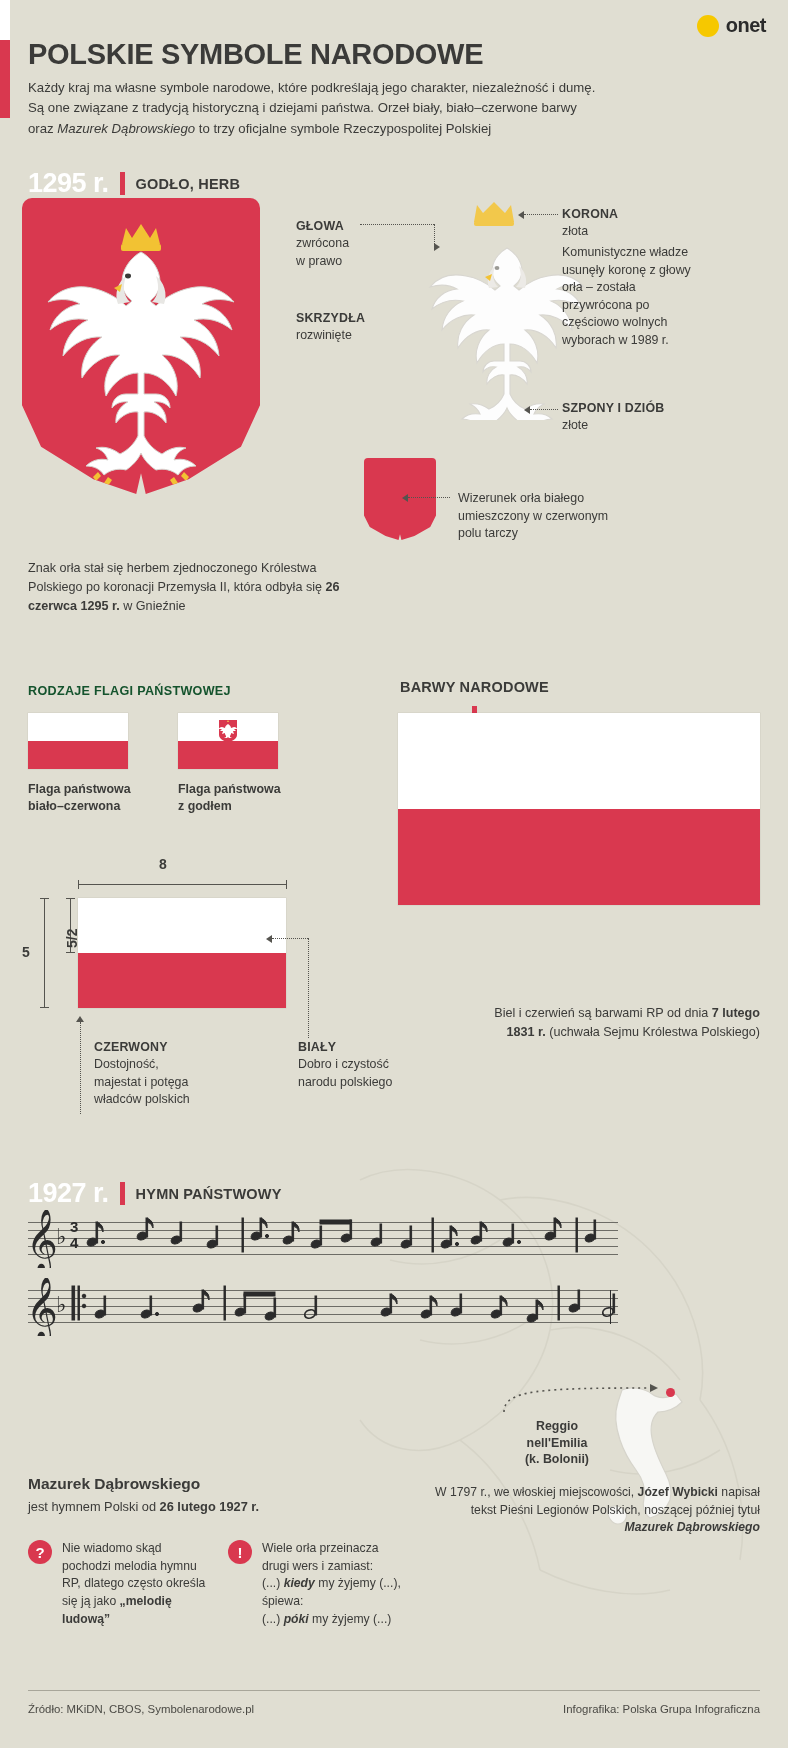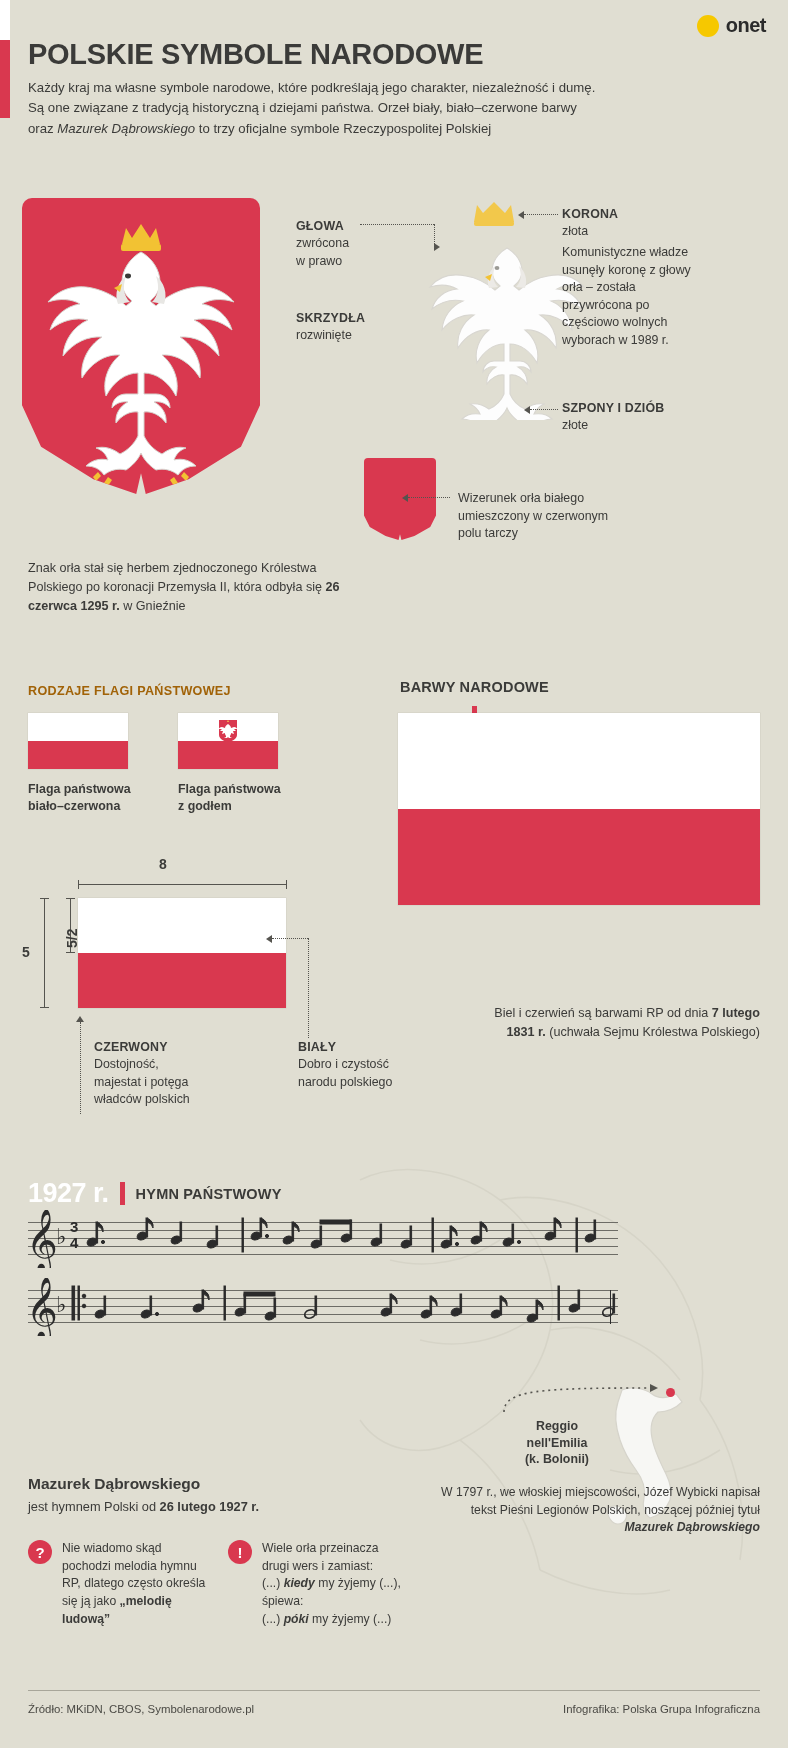--- a/index.html
+++ b/index.html
@@ -87,21 +87,21 @@
 
   .caption { position:absolute; font-size:12.6px; line-height:1.5; color:#3b3b39; }
   .caption b { font-weight:bold; }
 
   
   .flag { position:absolute; box-shadow:0 0 0 0.5px rgba(0,0,0,0.07); }
   .flag .w { background:#ffffff; width:100%; height:50%; }
   .flag .r { background:#d9384f; width:100%; height:50%; }
   .flag-label { position:absolute; font-size:12.4px; font-weight:bold; line-height:1.35; color:#3b3b39; }
 
-  .sub-head { position:absolute; font-size:12.6px; font-weight:bold; letter-spacing:0.3px; color:#a16207; }
+  .sub-head { position:absolute; font-size:12.6px; font-weight:bold; letter-spacing:0.3px; color:#14532d; }
 
   
   .dim-line-h { position:absolute; border-top:1.6px solid #55544f; }
   .dim-line-v { position:absolute; border-left:1.6px solid #55544f; }
   .dim-cap-v { position:absolute; border-left:1.6px solid #55544f; height:9px; }
   .dim-cap-h { position:absolute; border-top:1.6px solid #55544f; width:9px; }
   .dim-num { position:absolute; font-size:14px; font-weight:bold; color:#3b3b39; }
   .dim-num.rot { transform:rotate(-90deg); transform-origin:left top; }
 
   
@@ -123,21 +123,21 @@
   }
   .fact { position:absolute; font-size:12.2px; line-height:1.45; color:#3b3b39; }
   .fact b { font-weight:bold; }
   .fact i { font-style:italic; font-weight:bold; }
 
   .anthem-title { position:absolute; font-size:15.5px; font-weight:bold; color:#3b3b39; }
   .anthem-sub { position:absolute; font-size:12.8px; color:#3b3b39; }
   .anthem-sub b { font-weight:bold; }
 
   .italy-text { position:absolute; font-size:12.2px; line-height:1.45; text-align:right; color:#3b3b39; }
-  .italy-text b { font-weight:normal;margin-top:19px; }
+  .italy-text b { font-weight:bold;margin-top:19px; }
   .italy-text i { font-style:italic; font-weight:bold; }
 
   
   .footer-rule { position:absolute; left:28px; top:1690px; width:732px; border-top:1.3px solid #a8a69a; }
   .src { position:absolute; left:28px; top:1703px; font-size:11.4px; color:#4a4944; }
   .credit { position:absolute; right:28px; top:1703px; font-size:11.4px; color:#4a4944; }
 </style>
 </head>
 <body>
 
@@ -151,20 +151,25 @@
     <div class="logo-text">onet</div>
   </div>
 
   <div class="title">POLSKIE SYMBOLE NARODOWE</div>
   <div class="intro">
     <span>Każdy kraj ma własne symbole narodowe, które podkreślają jego charakter, niezależność i dumę.</span><br>
     <span>Są one związane z tradycją historyczną i dziejami państwa. Orzeł biały, biało–czerwone barwy</span><br>
     <span>oraz </span><i>Mazurek Dąbrowskiego</i><span> to trzy oficjalne symbole Rzeczypospolitej Polskiej</span>
   </div>
 
+  <div class="sec-head" style="left:28px; top:168px;">
+    <span class="sec-year">1295 r.</span>
+    <span class="sec-rule"></span>
+    <span class="sec-label">GODŁO, HERB</span>
+  </div>
 
   <div class="shield-big">
     <div class="shield-shape">
       <svg viewBox="0 0 238 296" width="238" height="296" style="position:absolute;left:0;top:0;">
         <g fill="#ffffff" stroke="#d6d4cf" stroke-width="1">
           <path d="M119 54 C108 60 100 72 100 84 C100 92 104 98 110 103 L104 108 C96 100 84 93 70 90 C52 86 36 92 26 104 C38 100 50 101 58 106 C44 108 32 118 28 132 C40 122 54 119 66 122 C52 128 42 142 41 158 C52 144 66 138 80 139 C66 148 58 164 60 180 C70 164 84 156 98 157 C86 167 80 183 84 198 C92 183 104 175 116 175 L116 196 L104 196 C96 196 90 202 90 210 C94 205 100 203 106 204 C98 208 93 216 94 225 C100 217 108 213 116 214 L116 238 C112 246 106 252 98 256 C90 250 82 248 74 250 C80 252 84 256 86 262 C78 260 70 262 64 268 C72 268 78 271 82 277 C88 272 96 270 104 272 C110 268 116 262 119 255 C122 262 128 268 134 272 C142 270 150 272 156 277 C160 271 166 268 174 268 C168 262 160 260 152 262 C154 256 158 252 164 250 C156 248 148 250 140 256 C132 252 126 246 122 238 L122 214 C130 213 138 217 144 225 C145 216 140 208 132 204 C138 203 144 205 148 210 C148 202 142 196 134 196 L122 196 L122 175 C134 175 146 183 154 198 C158 183 152 167 140 157 C154 156 168 164 178 180 C180 164 172 148 158 139 C172 138 186 144 197 158 C196 142 186 128 172 122 C184 119 198 122 210 132 C206 118 194 108 180 106 C188 101 200 100 212 104 C202 92 186 86 168 90 C154 93 142 100 134 108 L128 103 C134 98 138 92 138 84 C138 72 130 60 119 54 Z"></path>
         </g>
         <path d="M96 106 C92 96 96 84 104 78 C100 90 102 98 108 104 Z" fill="#e8e7e4" stroke="none"></path>
         <path d="M142 106 C146 96 142 84 134 78 C138 90 136 98 130 104 Z" fill="#e8e7e4" stroke="none"></path>
         <path d="M100 86 L92 90 L98 94 Z" fill="#f2c233" stroke="none"></path>

